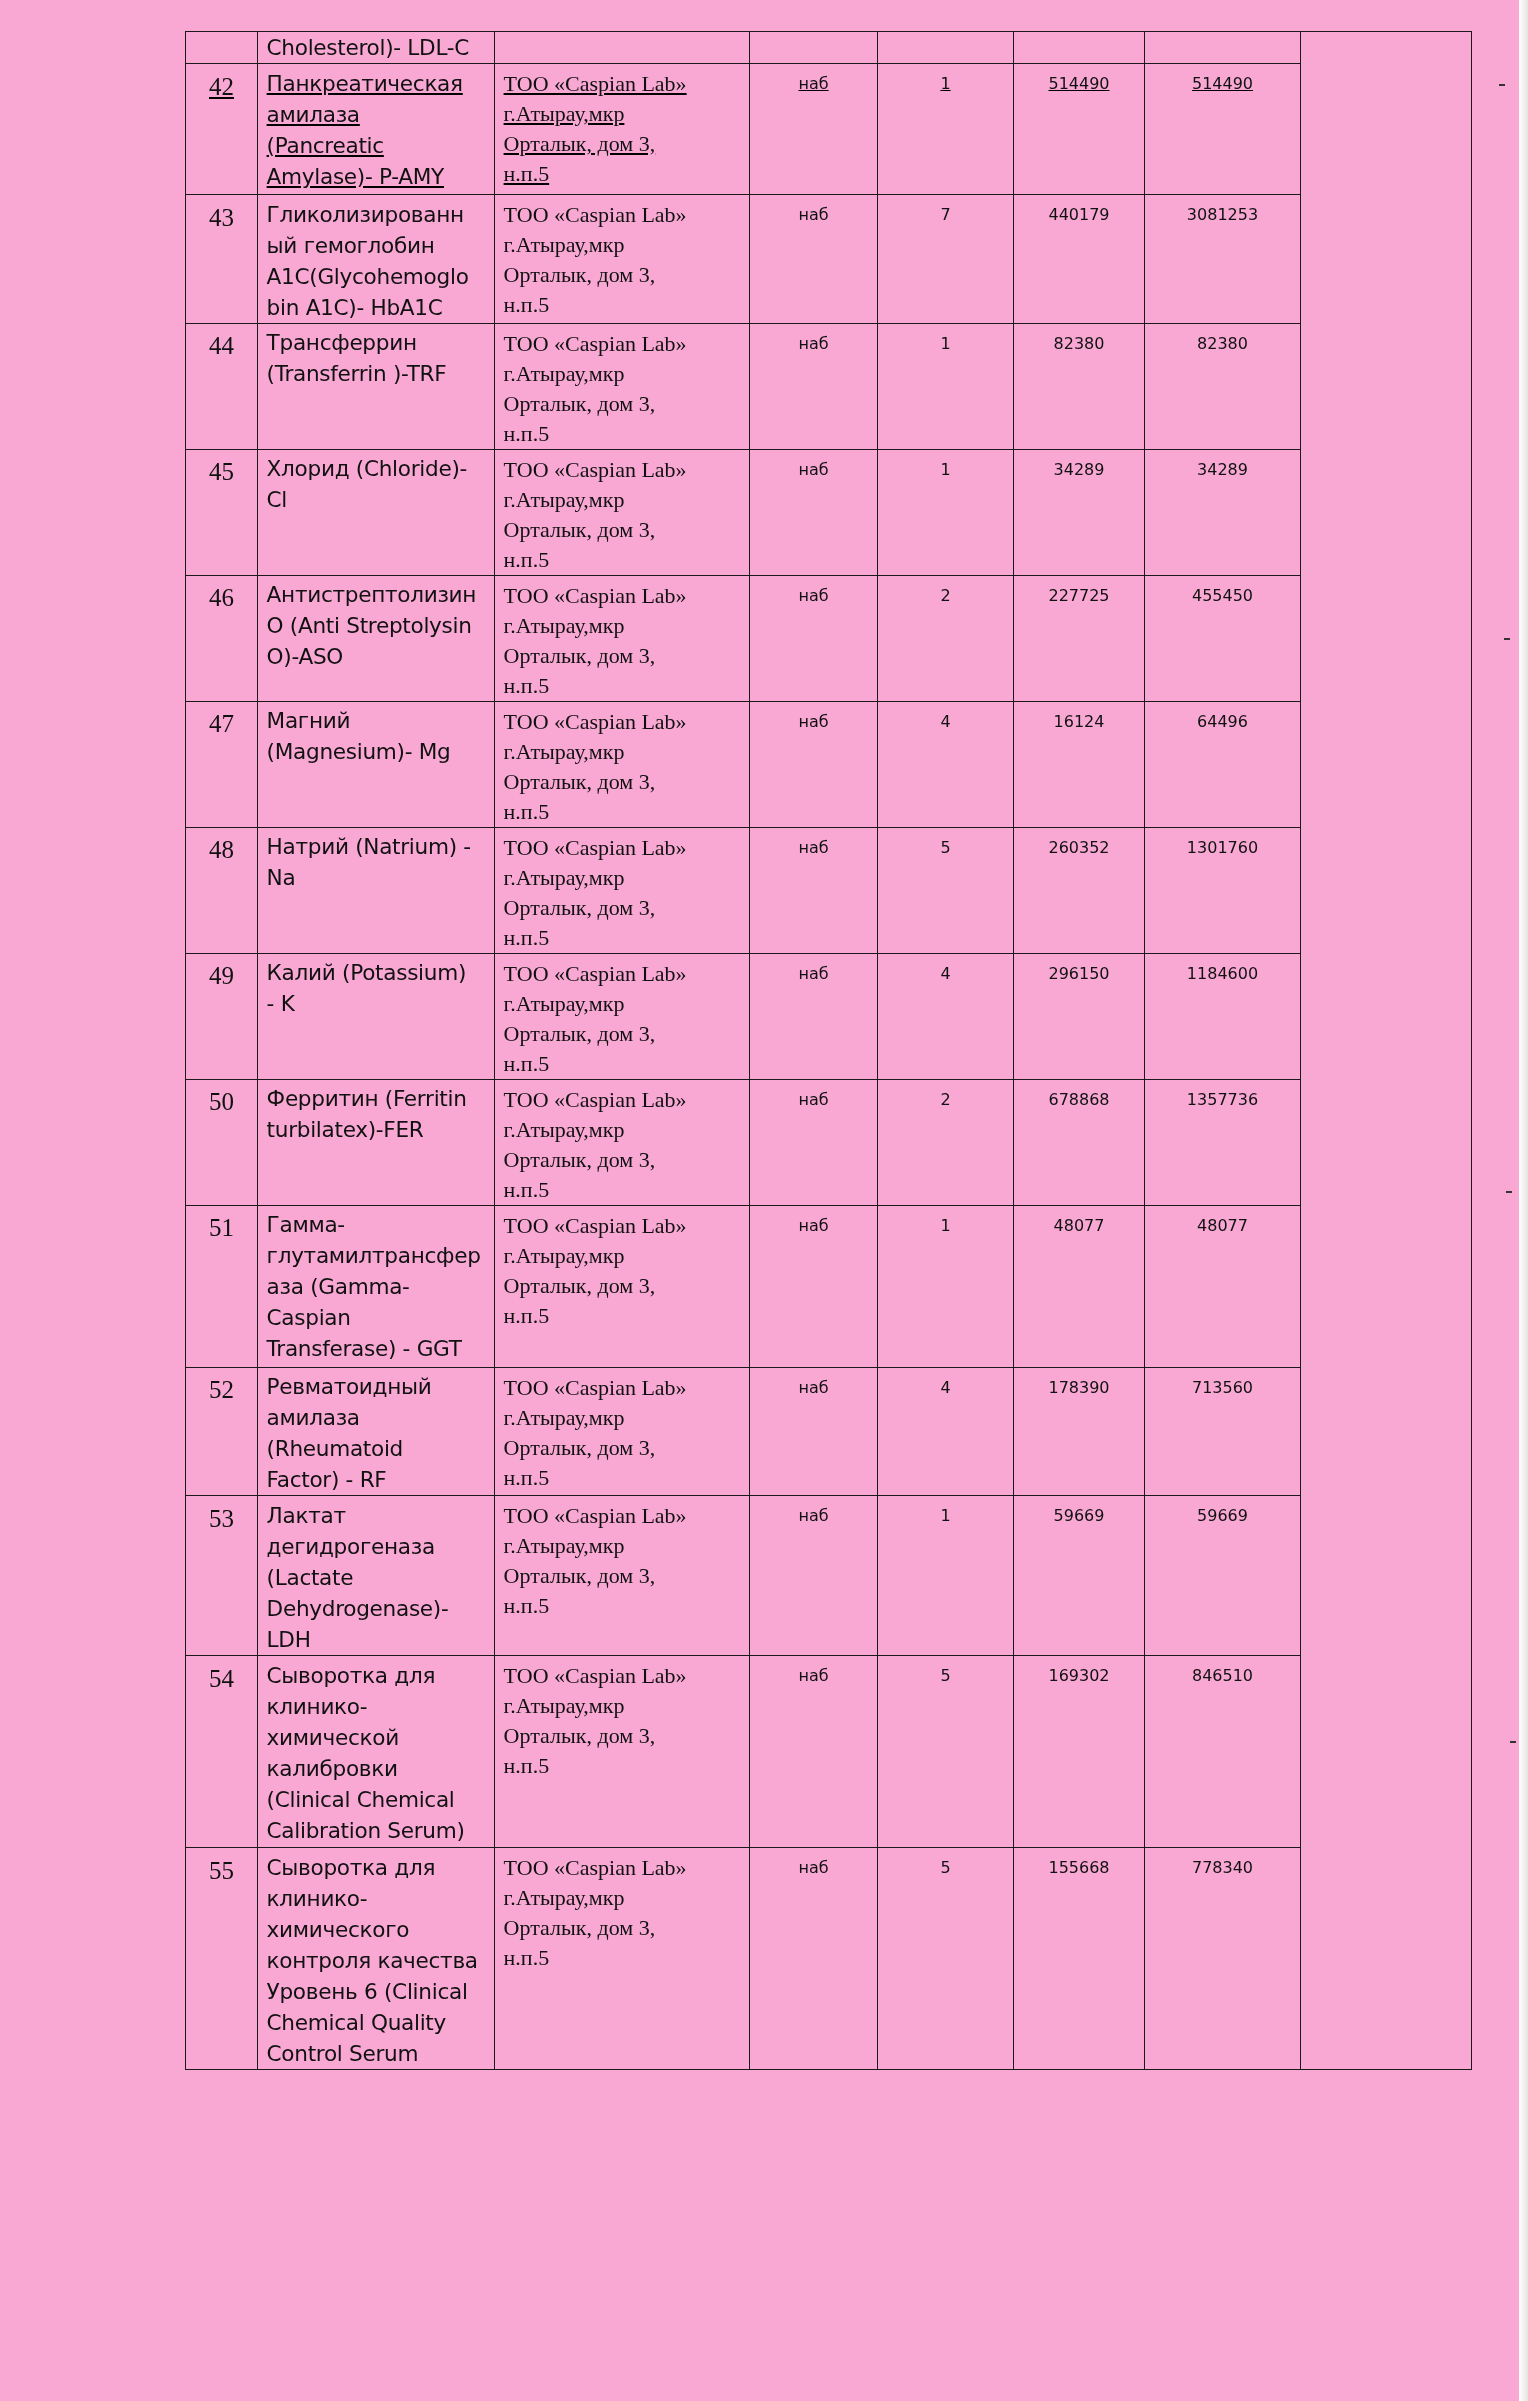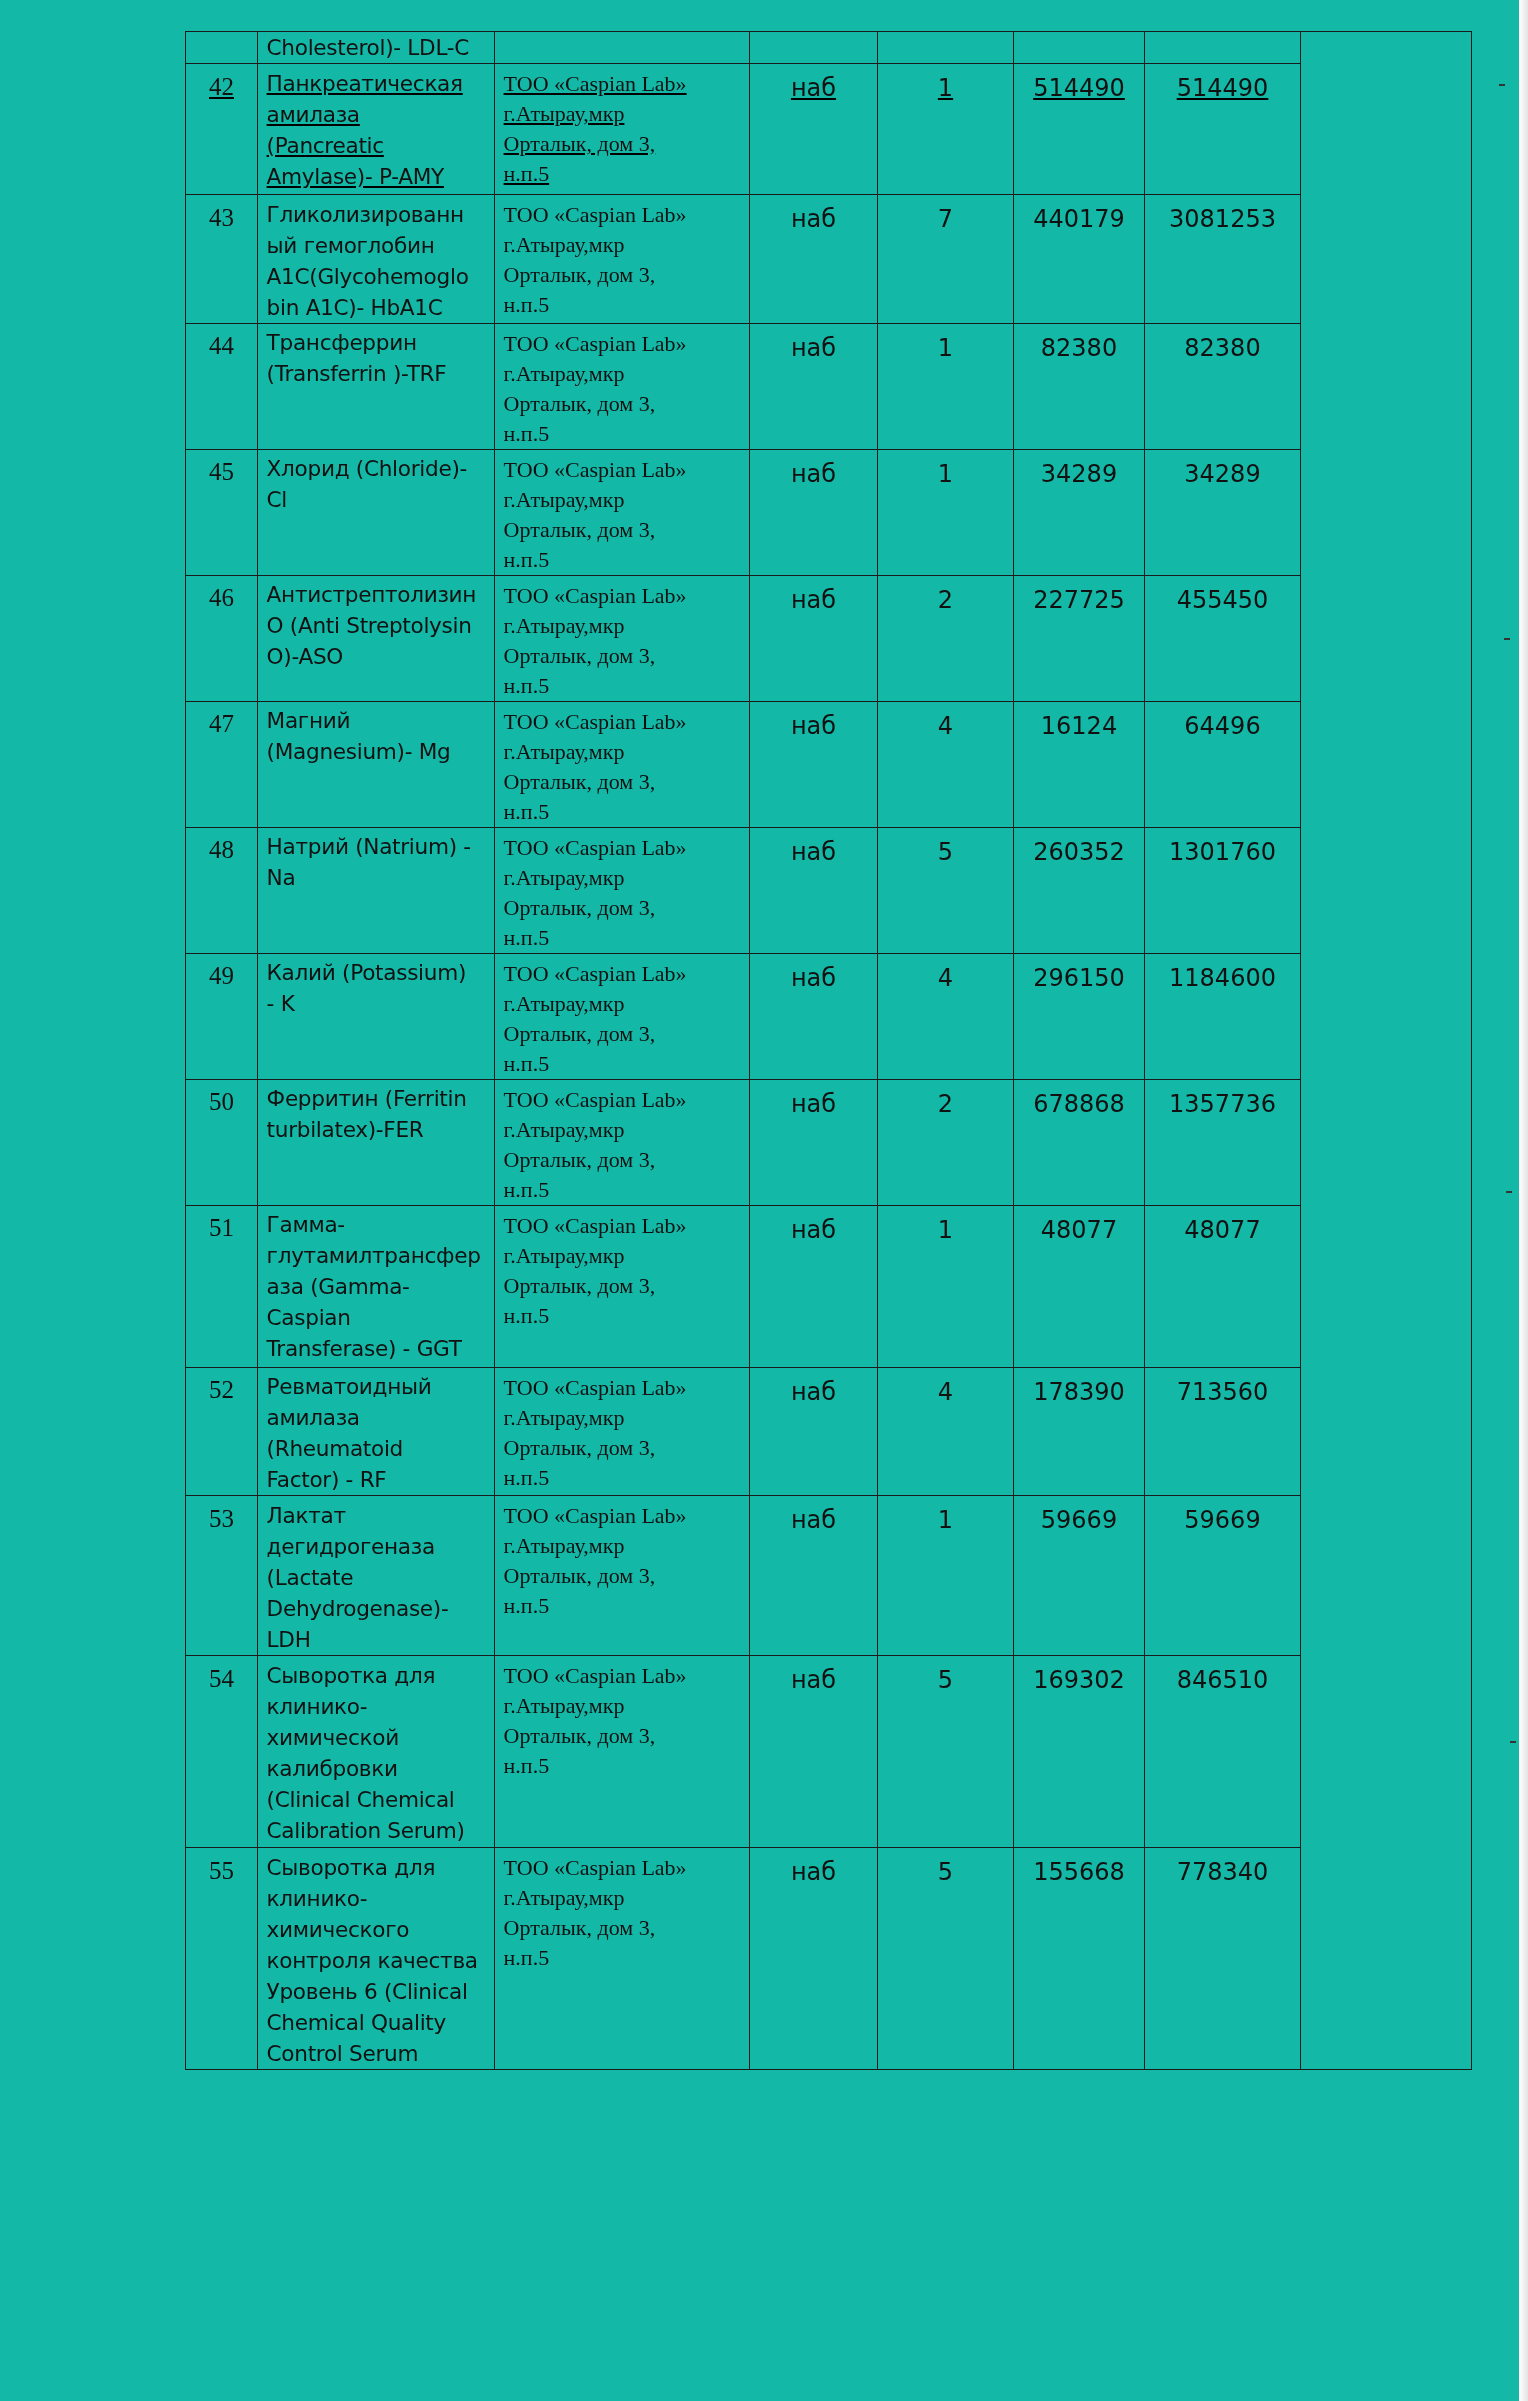--- a/index.html
+++ b/index.html
@@ -1,25 +1,25 @@
 <!DOCTYPE html>
 <html style="font-size:10px"><head>
 <meta charset="utf-8">
 <style>
   html, body { margin:0; padding:0; background:#ffffff; }
   body { width:1528px; height:2401px; position:relative; overflow:hidden; }
-  .page { position:absolute; left:0; top:0; width:1528px; height:2401px; background:#14b8a6; }
+  .page { position:absolute; left:0; top:0; width:1528px; height:2401px; background:#f9a8d4; }
   .scan-edge { position:absolute; right:0; top:0; width:8.6px; height:2401px; background:linear-gradient(to right,#ffffff,#e4e4e4); }
   .tbl-wrap { position:absolute; left:185px; top:31px; }
   table.spec { border-collapse:collapse; table-layout:fixed; }
   table.spec td { border:1.8px solid #1a1a1a; vertical-align:top; padding:0; color:#111; }
   td.num { font-family:"Liberation Serif", serif; font-size:25px; text-align:center; padding-top:8.6px !important; }
   td.name { font-family:"DejaVu Sans", sans-serif; font-size:21.6px; line-height:31px; padding:3.7px 8.6px 0 8.6px !important; letter-spacing:-0.3px; }
   td.supplier { font-family:"Liberation Serif", serif; font-size:22px; line-height:30px; padding:5px 7.4px 0 8.6px !important; }
-  td.unit, td.qty, td.price, td.total { font-family:"DejaVu Sans", sans-serif; font-size:24px; text-align:center; padding-top:10px !important; }
+  td.unit, td.qty, td.price, td.total { font-family:"DejaVu Sans", sans-serif; font-size:16px; text-align:center; padding-top:10px !important; }
   td.extra { border-bottom:1.8px solid #1a1a1a; }
   .line { display:block; white-space:nowrap; }
   .mark { position:absolute; width:6.2px; height:1.8px; background:#333; }
 </style>
 </head>
 <body>
 
 <div class="page">
   <div class="scan-edge"></div>
 

